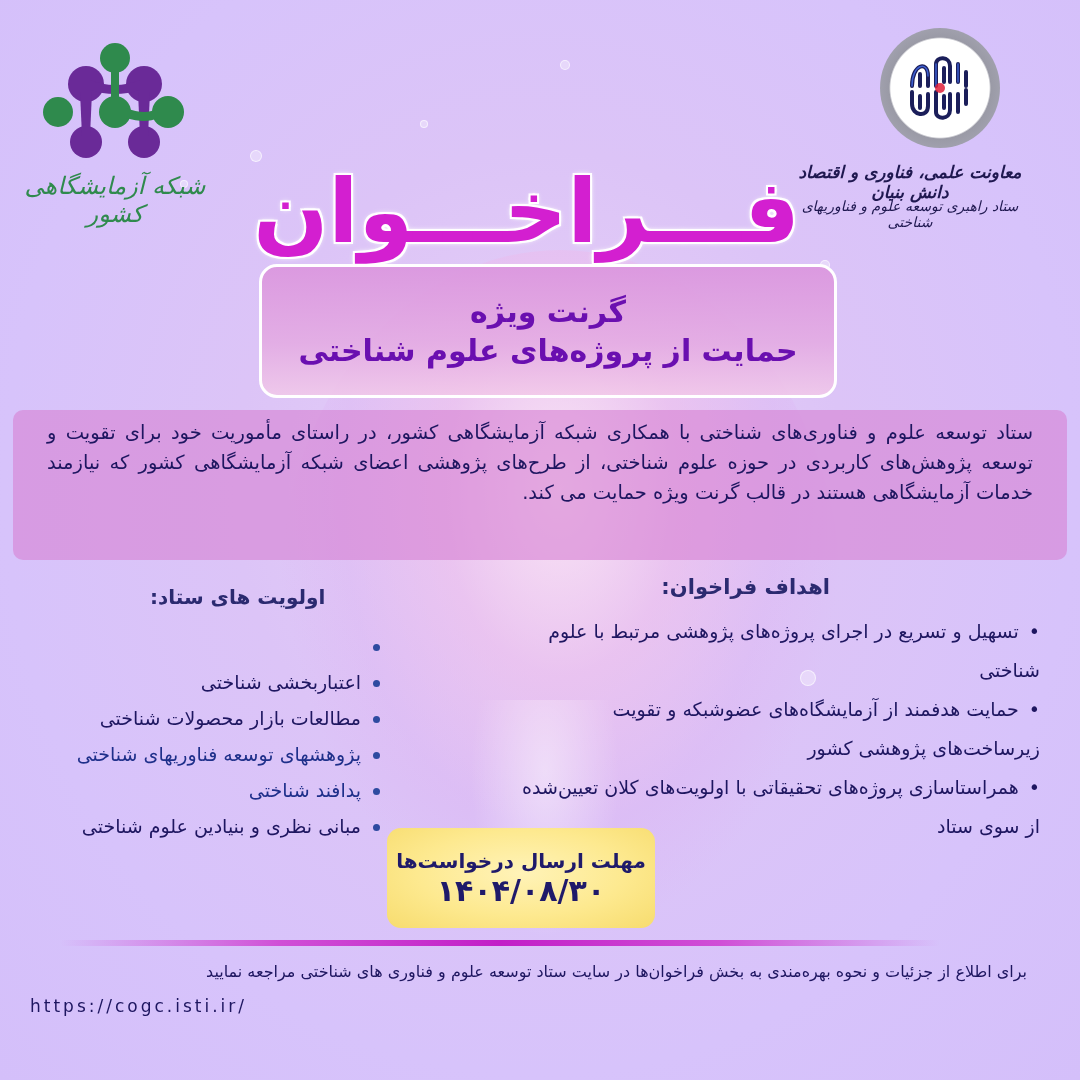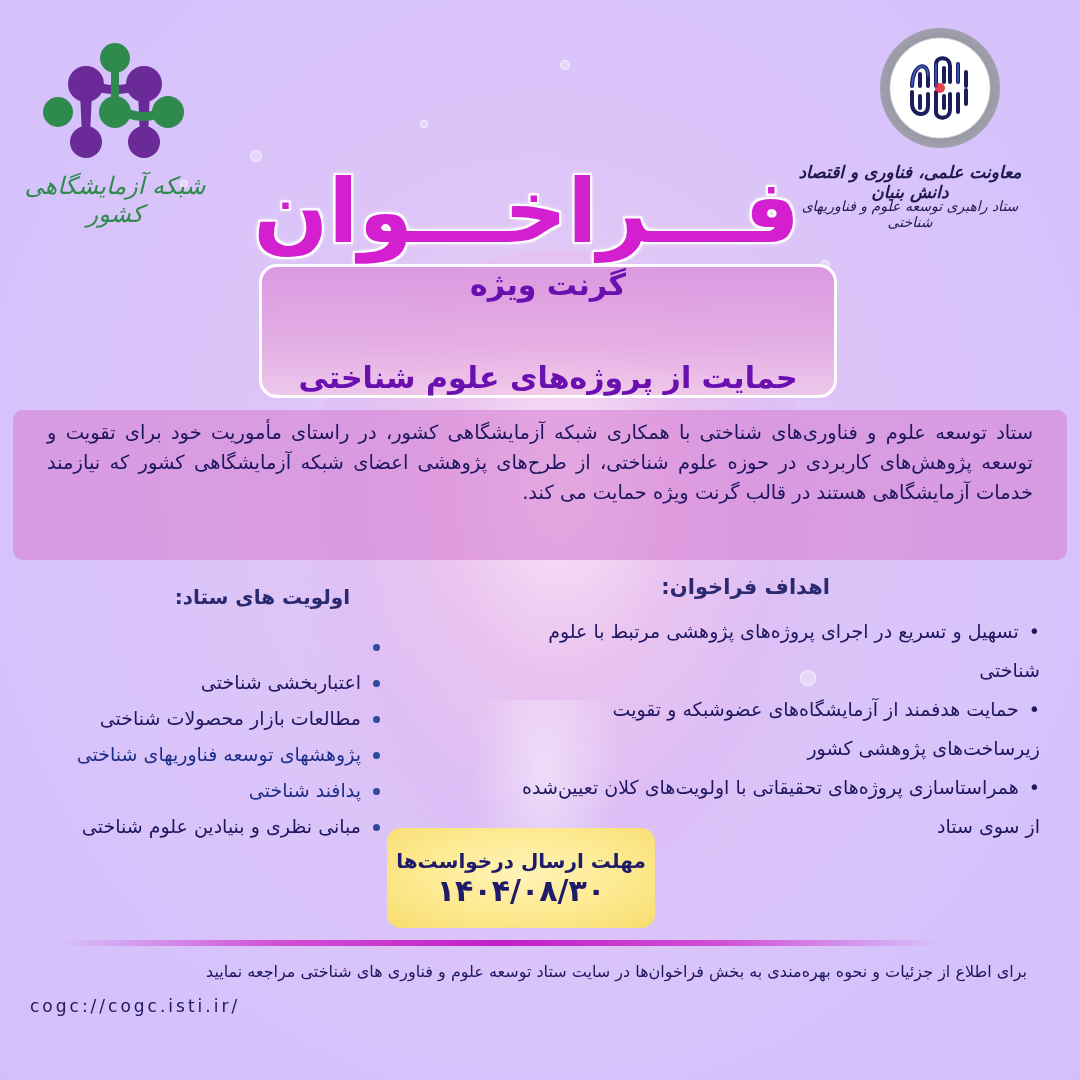--- a/index.html
+++ b/index.html
@@ -40,36 +40,36 @@
     
     .main-title { position:absolute; left: 300px; top: 132px; width: 500px; text-align:center;
       font-family: "DejaVu Sans", sans-serif; font-size: 88px; font-weight: bold; color: #d31fd0;
       letter-spacing: 14px;
       text-shadow: 0 0 4px #fff, 0 0 6px #fff, 2px 2px 0 #fff, -2px -2px 0 #fff, 2px -2px 0 #fff, -2px 2px 0 #fff; margin-top: 28px; }
 
     
     .sub-box { position:absolute; left: 259px; top: 264px; width: 578px; height: 134px;
       border: 3px solid #ffffff; border-radius: 18px;
       background: linear-gradient(180deg, rgba(219,150,222,0.92) 0%, rgba(228,170,226,0.85) 60%, rgba(242,200,232,0.8) 100%);
-      display:flex; flex-direction:column; align-items:center; justify-content:space-between; gap: 4px; }
+      display:flex; flex-direction:column; align-items:center; justify-content:center; gap: 4px; }
     .sub-line-1, .sub-line-2 { font-size: 30px; font-weight: bold; color: #6a0fb0; }
 
     
     .desc-box { position:absolute; left: 13px; top: 410px; width: 1054px; height: 150px;
       background: rgba(214,130,212,0.62); border-radius: 10px; padding: 8px 34px 8px 34px; }
     .desc-text { font-size: 19.5px; line-height: 30px; color: #1e1660; text-align: justify; text-align-last: right; }
 
     
     .goals-title { position:absolute; right: 250px; top: 575px; font-size: 21px; font-weight: bold; color:#2b2a70; }
     .goals-list { position:absolute; right: 40px; top: 612px; width: 520px; list-style:none; }
     .goals-list li { font-size: 19px; line-height: 39px; color:#1e1660; }
     .goals-list .bullet { display:inline-block; margin-left: 10px; }
 
     
-    .prio-title { position:absolute; left: 150px; top: 585px; width: 200px; text-align:right; font-size: 20px; font-weight: bold; color:#2b2a70; }
+    .prio-title { position:absolute; left: 150px; top: 585px; width: 200px; text-align:left; font-size: 20px; font-weight: bold; color:#2b2a70; }
     .prio-list { position:absolute; left: 40px; top: 628px; width: 340px; list-style:none; }
     .prio-list li { font-size: 19px; line-height: 36px; color:#1e1660; white-space: nowrap; text-align:right; }
     .prio-list li.blue { color:#1e2f8a; }
     .prio-list .dot { display:inline-block; width:7px; height:7px; border-radius:50%; background:#2e4aa0; margin-left: 12px; vertical-align: middle; }
 
     
     .deadline { position:absolute; left: 387px; top: 828px; width: 268px; height: 100px; border-radius: 14px;
       background: radial-gradient(ellipse at 50% 45%, #fff3b8 0%, #fde98f 55%, #f7dc6e 100%);
       display:flex; flex-direction:column; align-items:center; justify-content:center; }
     .deadline-label { font-size: 20px; font-weight: bold; color:#1f1a6a; }
@@ -158,13 +158,13 @@
 </ul>
 
 <div class="deadline">
   <div class="deadline-label">مهلت ارسال درخواست‌ها</div>
   <div class="deadline-date">۱۴۰۴/۰۸/۳۰</div>
 </div>
 
 <div class="divider"></div>
 
 <div class="footer-text">برای اطلاع از جزئیات و نحوه بهره‌مندی به بخش فراخوان‌ها در سایت ستاد توسعه علوم و فناوری های شناختی مراجعه نمایید</div>
-<div class="footer-url">cogc://cogc.isti.ir/</div>
+<div class="footer-url">https://cogc.isti.ir/</div>
 
 </body></html>

